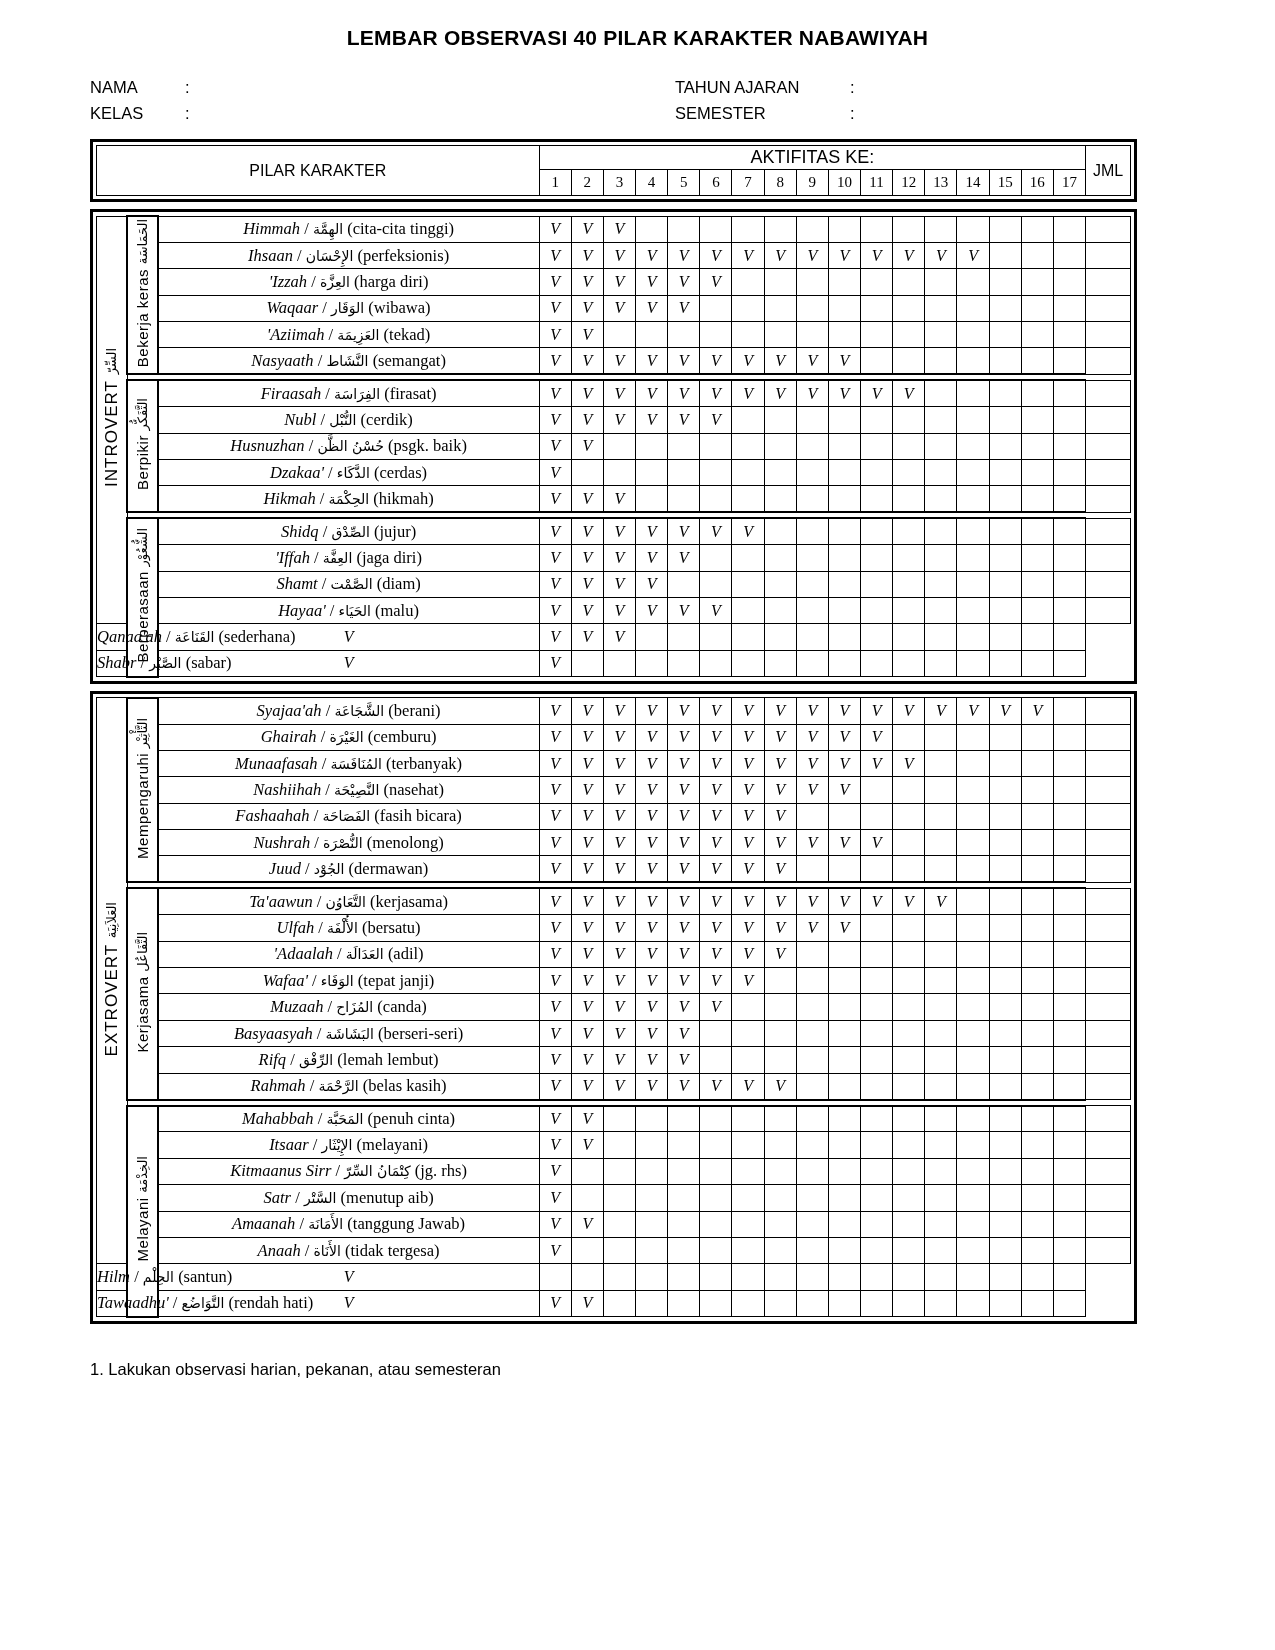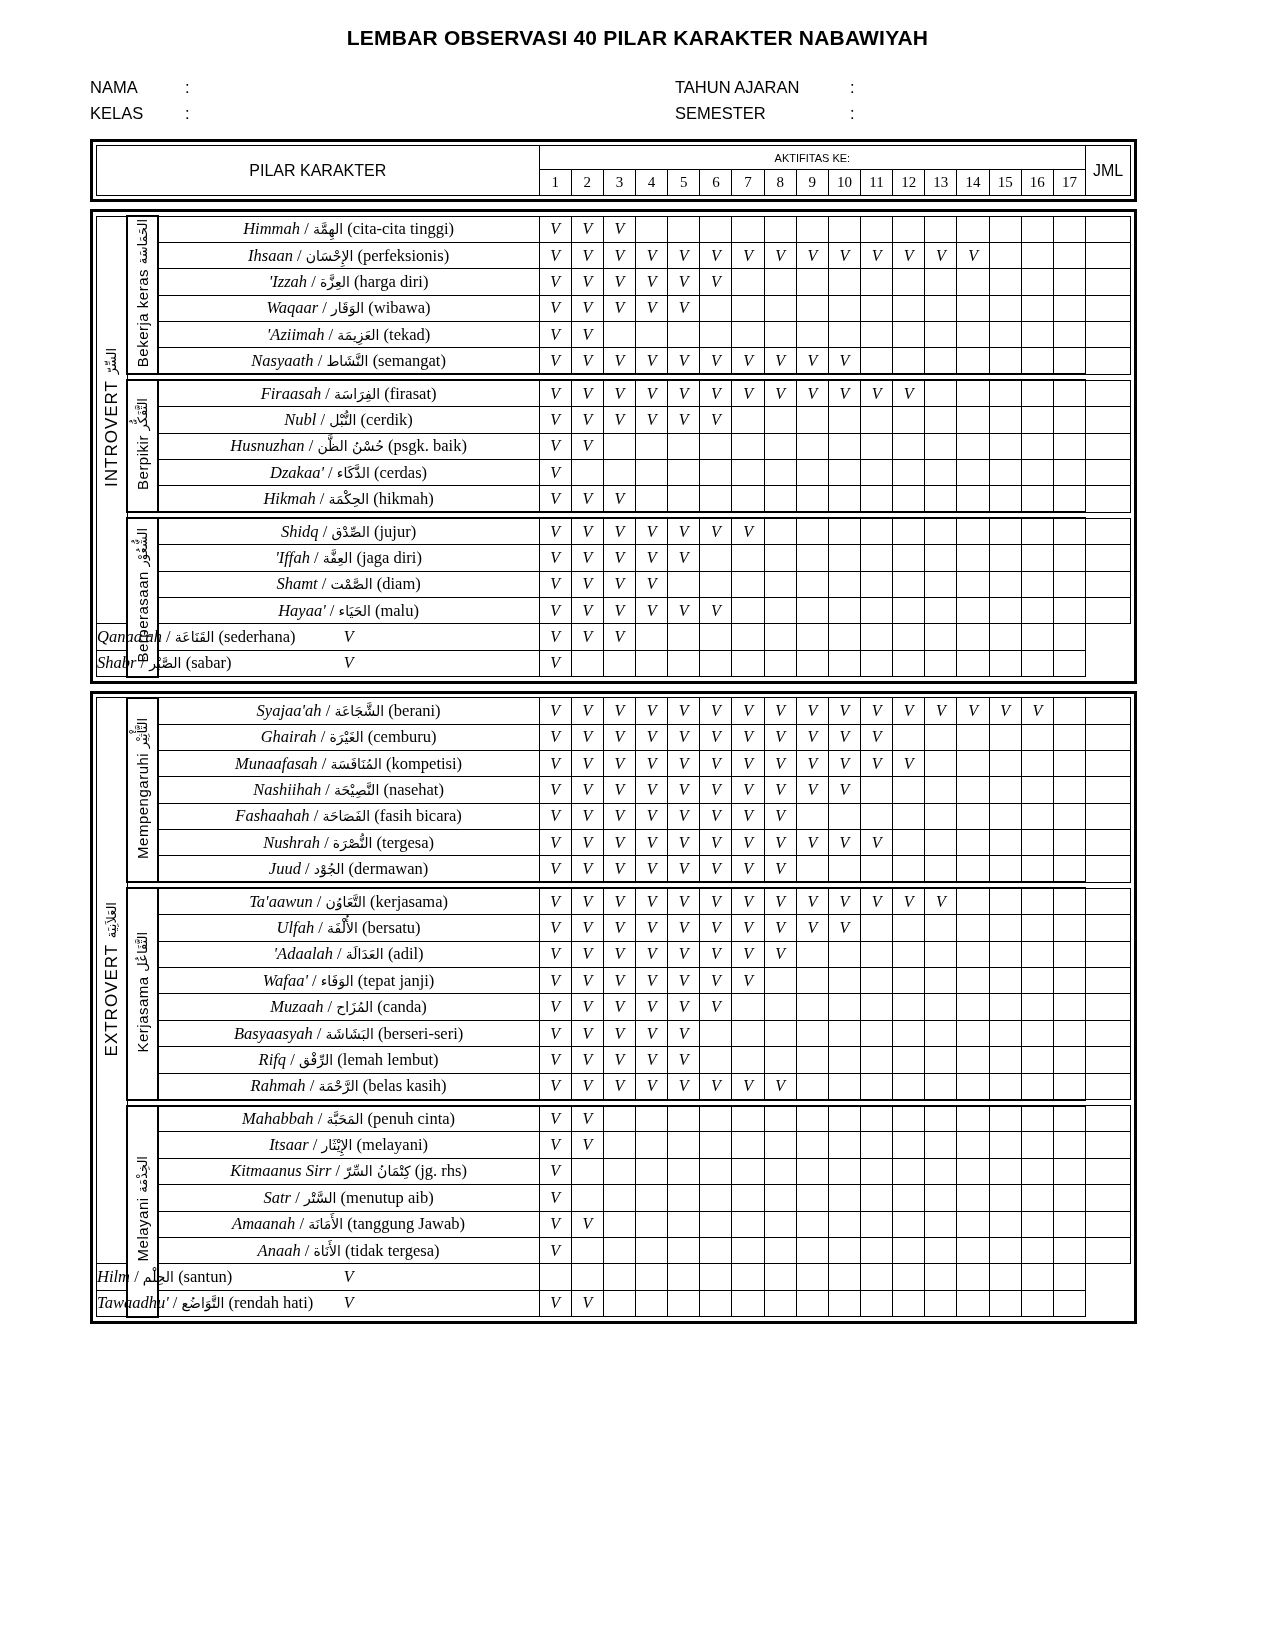--- a/index.html
+++ b/index.html
@@ -53,21 +53,21 @@
     text-align: center; vertical-align: middle;
     font-weight: normal;
   }
 
   .hdr-pilar {
     font-size: 16px;
     height: 34px;
     font-family: "Liberation Sans", sans-serif;
   }
   .hdr-akt {
-    font-size: 11px;
+    font-size: 18px;
     height: 24px;
     font-family: "Liberation Sans", sans-serif;
   }
   .hdr-num {
     font-size: 15px;
     height: 26px;
     font-family: "Liberation Serif", serif;
   }
   .hdr-jml {
     font-size: 16px;
@@ -663,21 +663,21 @@
               <td class="mark">V</td>
               <td class="mark"></td>
               <td class="mark"></td>
               <td class="mark"></td>
               <td class="mark"></td>
               <td class="mark"></td>
               <td class="mark"></td>
               <td class="mark jml"></td>
             </tr>
             <tr>
-              <td class="pillar-cell"><span class="rom">Munaafasah</span><span class="idn"> / </span><span class="arb">المُنَافَسَة</span><span class="idn"> </span><span class="idn">(kompetisi)</span></td>
+              <td class="pillar-cell"><span class="rom">Munaafasah</span><span class="idn"> / </span><span class="arb">المُنَافَسَة</span><span class="idn"> </span><span class="idn">(terbanyak)</span></td>
               <td class="mark">V</td>
               <td class="mark">V</td>
               <td class="mark">V</td>
               <td class="mark">V</td>
               <td class="mark">V</td>
               <td class="mark">V</td>
               <td class="mark">V</td>
               <td class="mark">V</td>
               <td class="mark">V</td>
               <td class="mark">V</td>
@@ -726,21 +726,21 @@
               <td class="mark"></td>
               <td class="mark"></td>
               <td class="mark"></td>
               <td class="mark"></td>
               <td class="mark"></td>
               <td class="mark"></td>
               <td class="mark"></td>
               <td class="mark jml"></td>
             </tr>
             <tr>
-              <td class="pillar-cell"><span class="rom">Nushrah</span><span class="idn"> / </span><span class="arb">النُّصْرَة</span><span class="idn"> </span><span class="idn">(tergesa)</span></td>
+              <td class="pillar-cell"><span class="rom">Nushrah</span><span class="idn"> / </span><span class="arb">النُّصْرَة</span><span class="idn"> </span><span class="idn">(menolong)</span></td>
               <td class="mark">V</td>
               <td class="mark">V</td>
               <td class="mark">V</td>
               <td class="mark">V</td>
               <td class="mark">V</td>
               <td class="mark">V</td>
               <td class="mark">V</td>
               <td class="mark">V</td>
               <td class="mark">V</td>
               <td class="mark">V</td>
@@ -1120,16 +1120,17 @@
               <td class="mark"></td>
               <td class="mark jml"></td>
             </tr>
           </tbody>
         </table>
       </div>
     </div>
 
   <div class="notes">
     <div id="notes-list">
+        <div>1. Lakukan observasi harian, pekanan, atau semesteran</div>
       </div>
   </div>
 
 </div>
 
 </body></html>

